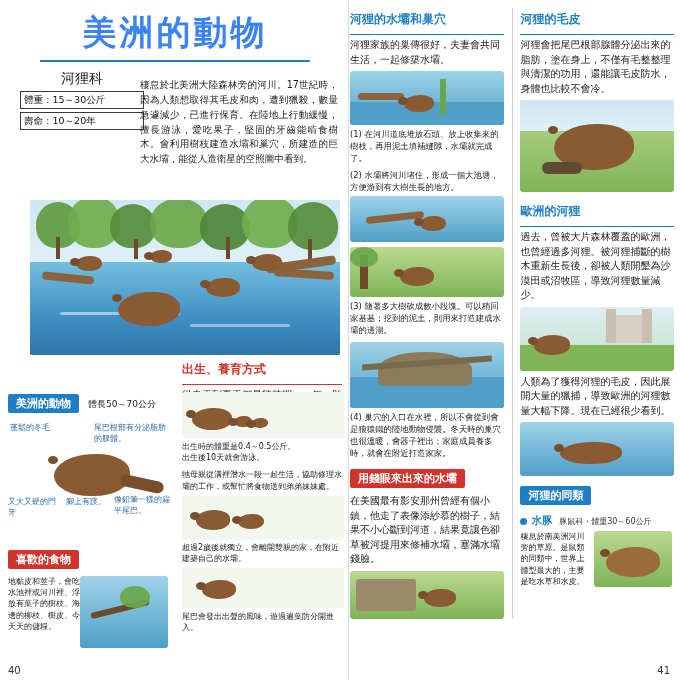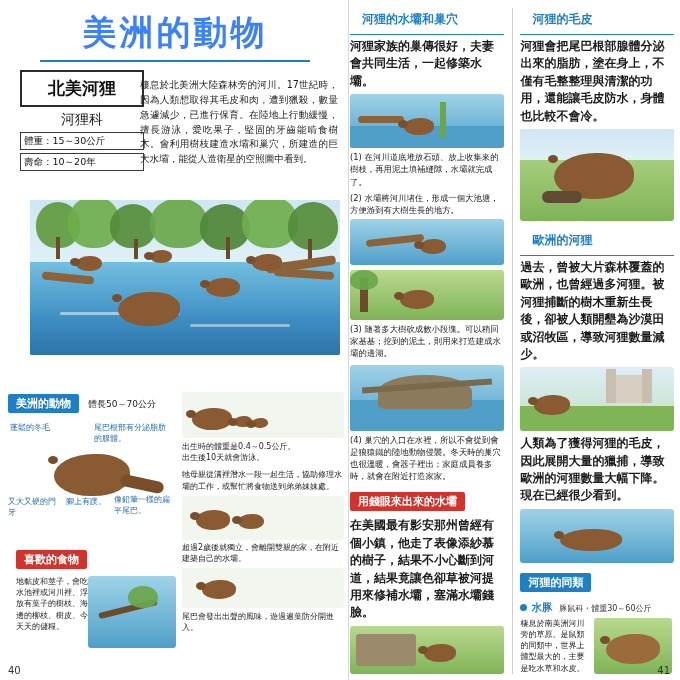--- a/index.html
+++ b/index.html
@@ -63,24 +63,24 @@
   .beaver:after{ content:""; position:absolute; left:-6px; top:2px; width:10px; height:8px;
                  background:#7b4e2b; border-radius:50%; }
 
   
   .sec-h {
     display:inline-block; font-size:11px; font-weight:bold; color:#ffffff;
     padding:2px 8px; border-radius:2px; margin-bottom:3px;
   }
   .sec-h.blue { background:#1e7fc4; }
   .sec-h.red  { background:#d0342c; }
-  .sec-h.plainblue { color:#1e7fc4; background:transparent; padding-left:12px; font-size:12px; }
+  .sec-h.plainblue { color:#1e7fc4; background:transparent; padding-left:0; font-size:12px; }
   .sec-h.plainred { color:#d0342c; background:transparent; padding-left:0; font-size:12px; }
 
-  .cap { font-size:12px; line-height:1.45; color:#1b1b1b;font-weight:bold; }
+  .cap { font-size:10px; line-height:1.45; color:#1b1b1b; }
   .cap-small { font-size:8px; line-height:1.4; color:#222; }
   .anim-box { background:#eef6ee; border-radius:3px; position:relative; overflow:hidden; }
 
   
   .rp-cols { display:flex; gap:8px; padding-top:2px; }
   .rp-col { width:158px; }
   .grass { background:linear-gradient(#b9d98f,#7fb457); }
   .pond  { background:linear-gradient(#9fd3e8,#4f9fc9); }
 
   .page-num { position:absolute; bottom:4px; font-size:10px; color:#333; }
@@ -98,21 +98,20 @@
 <body>
 
 <div class="page">
 
   <div class="left-page">
 
     <div class="main-title">美洲的動物</div>
     <div class="title-rule"></div>
 
     <div class="species-box" style="margin-left:14px;">
-      <div class="species-name">北美河狸</div>
       <div class="species-family">河狸科</div>
       <div class="fact-row">體重：15～30公斤</div>
       <div class="fact-row">壽命：10～20年</div>
     </div>
 
     <div class="intro">棲息於北美洲大陸森林旁的河川。17世紀時，因為人類想取得其毛皮和肉，遭到獵殺，數量急遽減少，已進行保育。在陸地上行動緩慢，擅長游泳，愛吃果子，堅固的牙齒能啃食樹木。會利用樹枝建造水壩和巢穴，所建造的巨大水壩，能從人造衛星的空照圖中看到。</div>
 
     <div class="scene illus">
 
       <div style="position:absolute;left:0;top:0;width:100%;height:40%;background:linear-gradient(#cfe6f3,#dff0f7);"></div>
@@ -138,20 +137,25 @@
       <div class="log" style="left:244px;top:70px;width:60px;height:8px;transform:rotate(4deg);"></div>
       <div class="log" style="left:12px;top:74px;width:52px;height:8px;transform:rotate(6deg);"></div>
 
       <div class="beaver" style="left:88px;top:92px;width:62px;height:34px;"></div>
       <div class="beaver" style="left:176px;top:78px;width:34px;height:19px;"></div>
       <div class="beaver" style="left:222px;top:54px;width:30px;height:17px;"></div>
       <div class="beaver" style="left:46px;top:56px;width:26px;height:15px;"></div>
       <div class="beaver" style="left:120px;top:50px;width:22px;height:13px;"></div>
     </div>
 
+    <div style="position:absolute;left:182px;top:358px;width:160px;">
+      <div class="sec-h plainred">出生、養育方式</div>
+      <div style="height:1px;background:#d0342c;margin:1px 0 3px;"></div>
+      <div class="cap">從春天到夏天都是繁殖期，一年一胎生下2～5隻小河狸。</div>
+    </div>
 
     <div style="position:absolute;left:8px;top:392px;width:168px;">
       <span class="sec-h blue">美洲的動物</span>
       <span style="font-size:9px;color:#222;margin-left:4px;">體長50～70公分</span>
       <div class="anim-box" style="margin-top:4px;height:96px;background:#ffffff;">
         <div class="cap-small" style="position:absolute;left:2px;top:2px;width:62px;color:#2b6ea8;">蓬鬆的冬毛</div>
         <div class="cap-small" style="position:absolute;left:86px;top:2px;width:78px;color:#2b6ea8;">尾巴根部有分泌脂肪的腺體。</div>
         <div class="beaver" style="left:46px;top:34px;width:76px;height:42px;"></div>
         <div style="position:absolute;left:112px;top:58px;width:44px;height:12px;background:#7b4e2b;border-radius:6px;transform:rotate(12deg);"></div>
         <div class="cap-small" style="position:absolute;left:0px;top:76px;width:52px;color:#2b6ea8;">又大又硬的門牙</div>
@@ -173,21 +177,21 @@
         <div class="beaver" style="left:14px;top:14px;width:34px;height:20px;"></div>
         <div class="beaver" style="left:56px;top:18px;width:26px;height:15px;"></div>
       </div>
       <div class="cap-small" style="margin-top:2px;">超過2歲後就獨立，會離開雙親的家，在附近建築自己的水壩。</div>
       <div class="anim-box" style="height:40px;margin-top:4px;background:#f1f6ef;">
         <div class="beaver" style="left:20px;top:12px;width:34px;height:19px;"></div>
       </div>
       <div class="cap-small" style="margin-top:3px;">尾巴會發出出聲的風味，遊過遍葉防分開進入。</div>
     </div>
 
-    <div style="position:absolute;left:16px;top:548px;width:168px;">
+    <div style="position:absolute;left:8px;top:548px;width:168px;">
       <span class="sec-h red">喜歡的食物</span>
       <div style="display:flex;gap:0;margin-top:4px;">
         <div class="cap-small" style="width:72px;">地黏皮和莖子，會吃水池裡或河川裡、浮放有葉子的樹枝、海邊的柳枝、樹皮、今天天的儲糧。</div>
         <div class="anim-box pond" style="width:88px;height:72px;">
           <div class="log" style="left:10px;top:30px;width:60px;height:6px;transform:rotate(-14deg);background:#6b4b2a;"></div>
           <div class="canopy" style="left:40px;top:10px;width:30px;height:22px;background:#6aa74a;"></div>
         </div>
       </div>
     </div>
 

